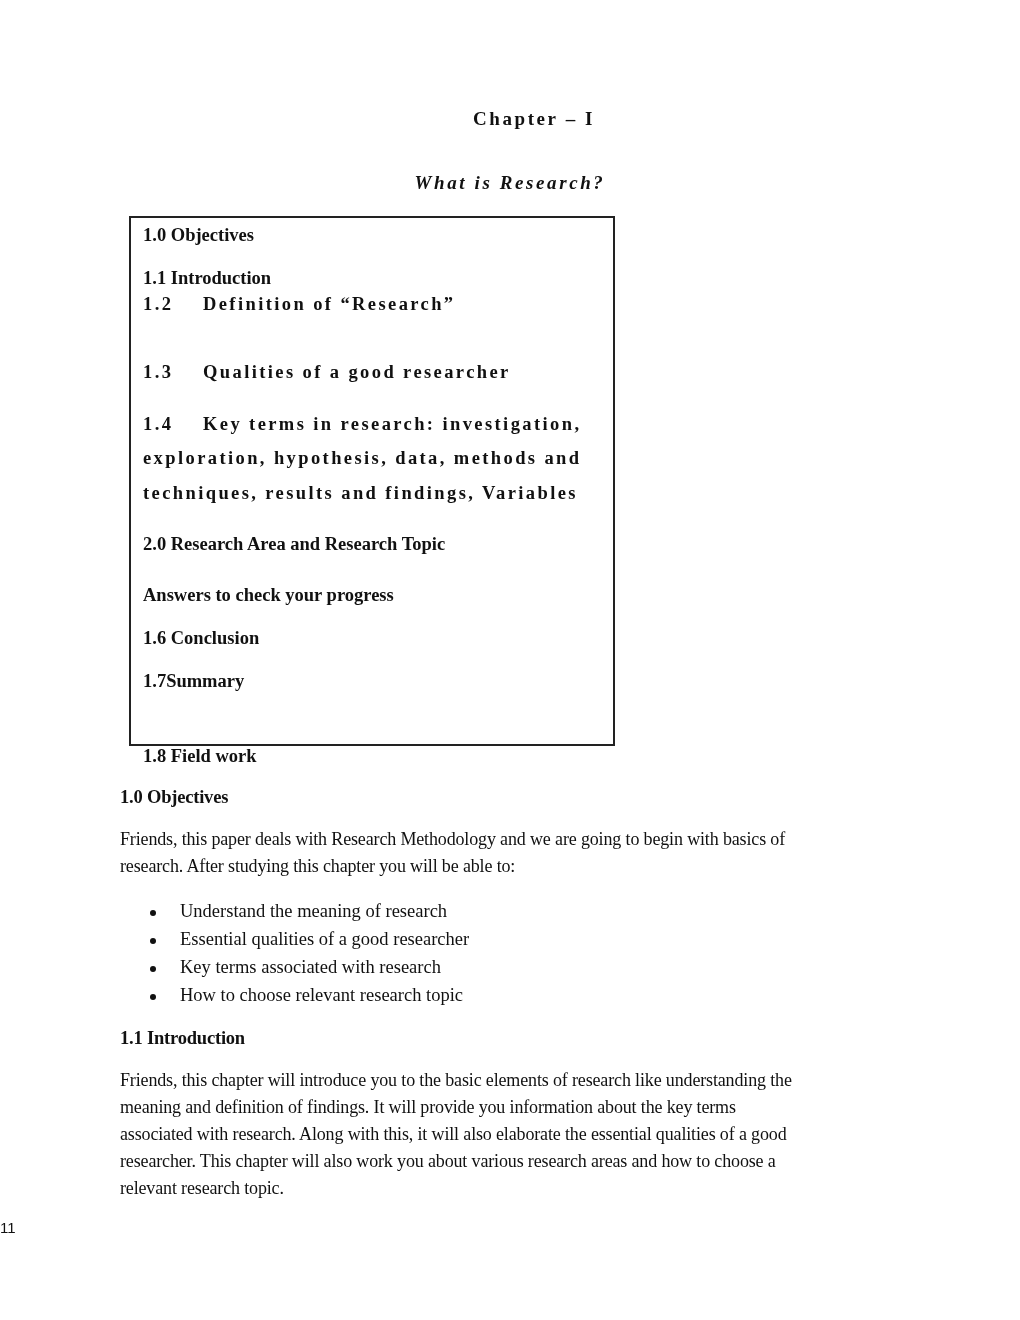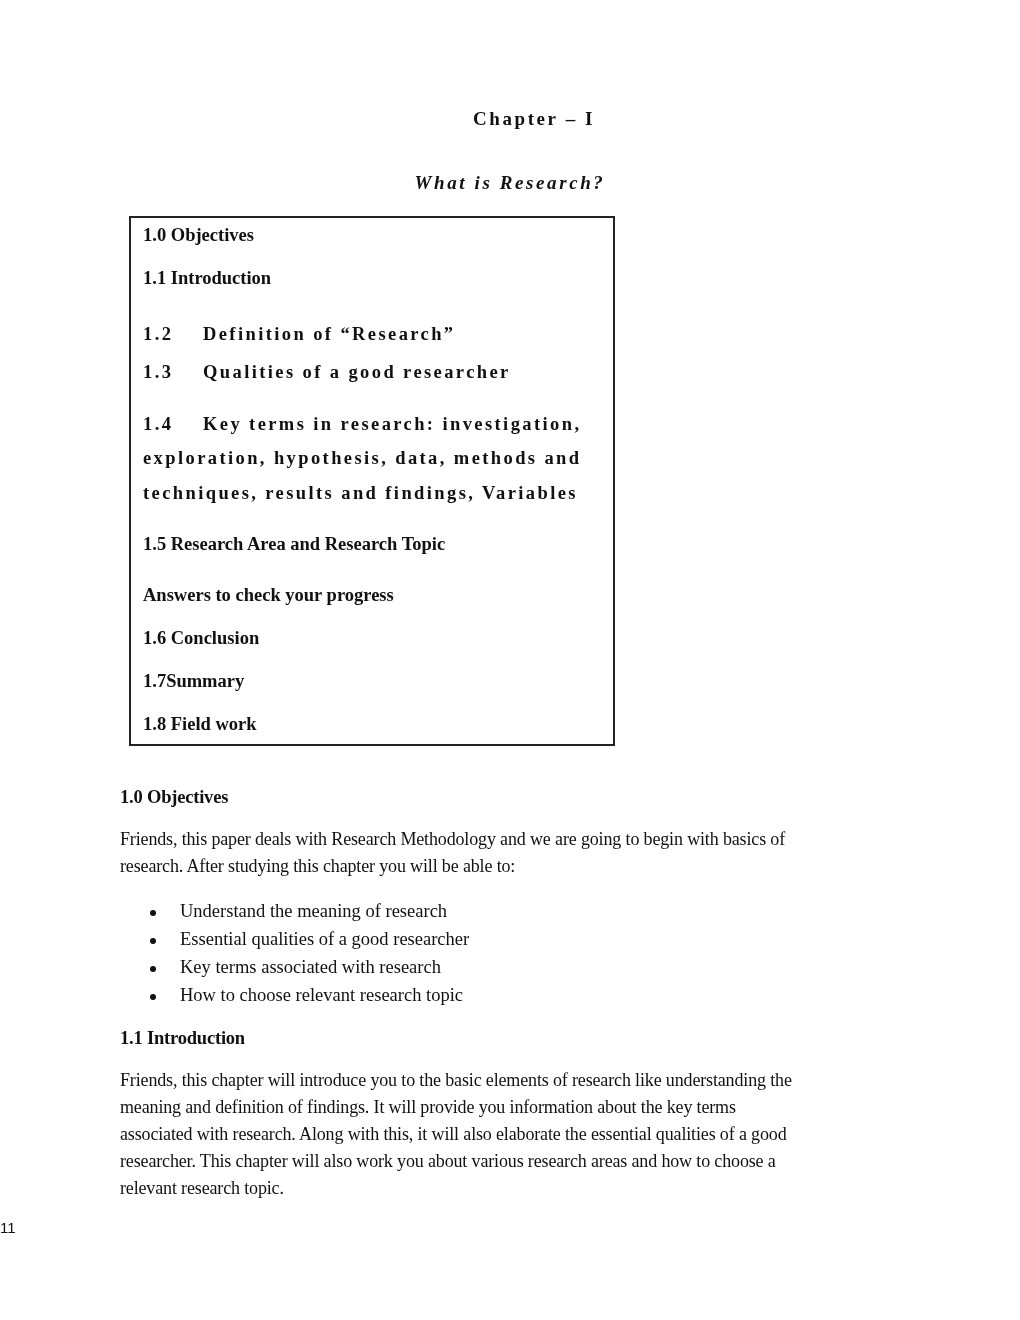--- a/index.html
+++ b/index.html
@@ -22,36 +22,36 @@
 </head>
 <body>
 
 <div class="abs chapter" style="top:108px;padding-left:24px;">Chapter – I</div>
 <div class="abs chapter" style="top:172px;font-style:italic;">What is Research?</div>
 
 <div class="toc-box"></div>
 
 <div class="abs toc" style="top:225px;">1.0 Objectives</div>
 <div class="abs toc" style="top:268px;">1.1 Introduction</div>
-<div class="abs toc spaced" style="top:324px;">
+<div class="abs toc spaced" style="top:294px;">
   <span class="num">1.2</span><span>Definition of “Research”</span>
 </div>
 <div class="abs toc spaced" style="top:362px;">
   <span class="num">1.3</span><span>Qualities of a good researcher</span>
 </div>
 <div class="abs toc spaced" style="top:414px;">
   <span class="num">1.4</span><span>Key terms in research: investigation,</span>
 </div>
 <div class="abs toc spaced" style="top:448px;">exploration, hypothesis, data, methods and</div>
 <div class="abs toc spaced" style="top:483px;">techniques, results and findings, Variables</div>
-<div class="abs toc" style="top:534px;">1.5 Research Area and Research Topic</div>
+<div class="abs toc" style="top:534px;">2.0 Research Area and Research Topic</div>
 <div class="abs toc" style="top:585px;">Answers to check your progress</div>
 <div class="abs toc" style="top:628px;">1.6 Conclusion</div>
 <div class="abs toc" style="top:671px;">1.7Summary</div>
-<div class="abs toc" style="top:714px;text-align:center;">1.8  Field work</div>
+<div class="abs toc" style="top:746px;text-align:center;">1.8  Field work</div>
 
 <div class="abs h" style="top:787px;">1.0 Objectives</div>
 <div class="abs p" style="top:829px;">Friends, this paper deals with Research Methodology and we are going to begin with basics of</div>
 <div class="abs p" style="top:856px;">research. After studying this chapter you will be able to:</div>
 
 <div>
   <div class="abs bullet" style="top:901px;">
     <span class="dot"></span>
     <span class="txt">Understand the meaning of research</span>
   </div>

